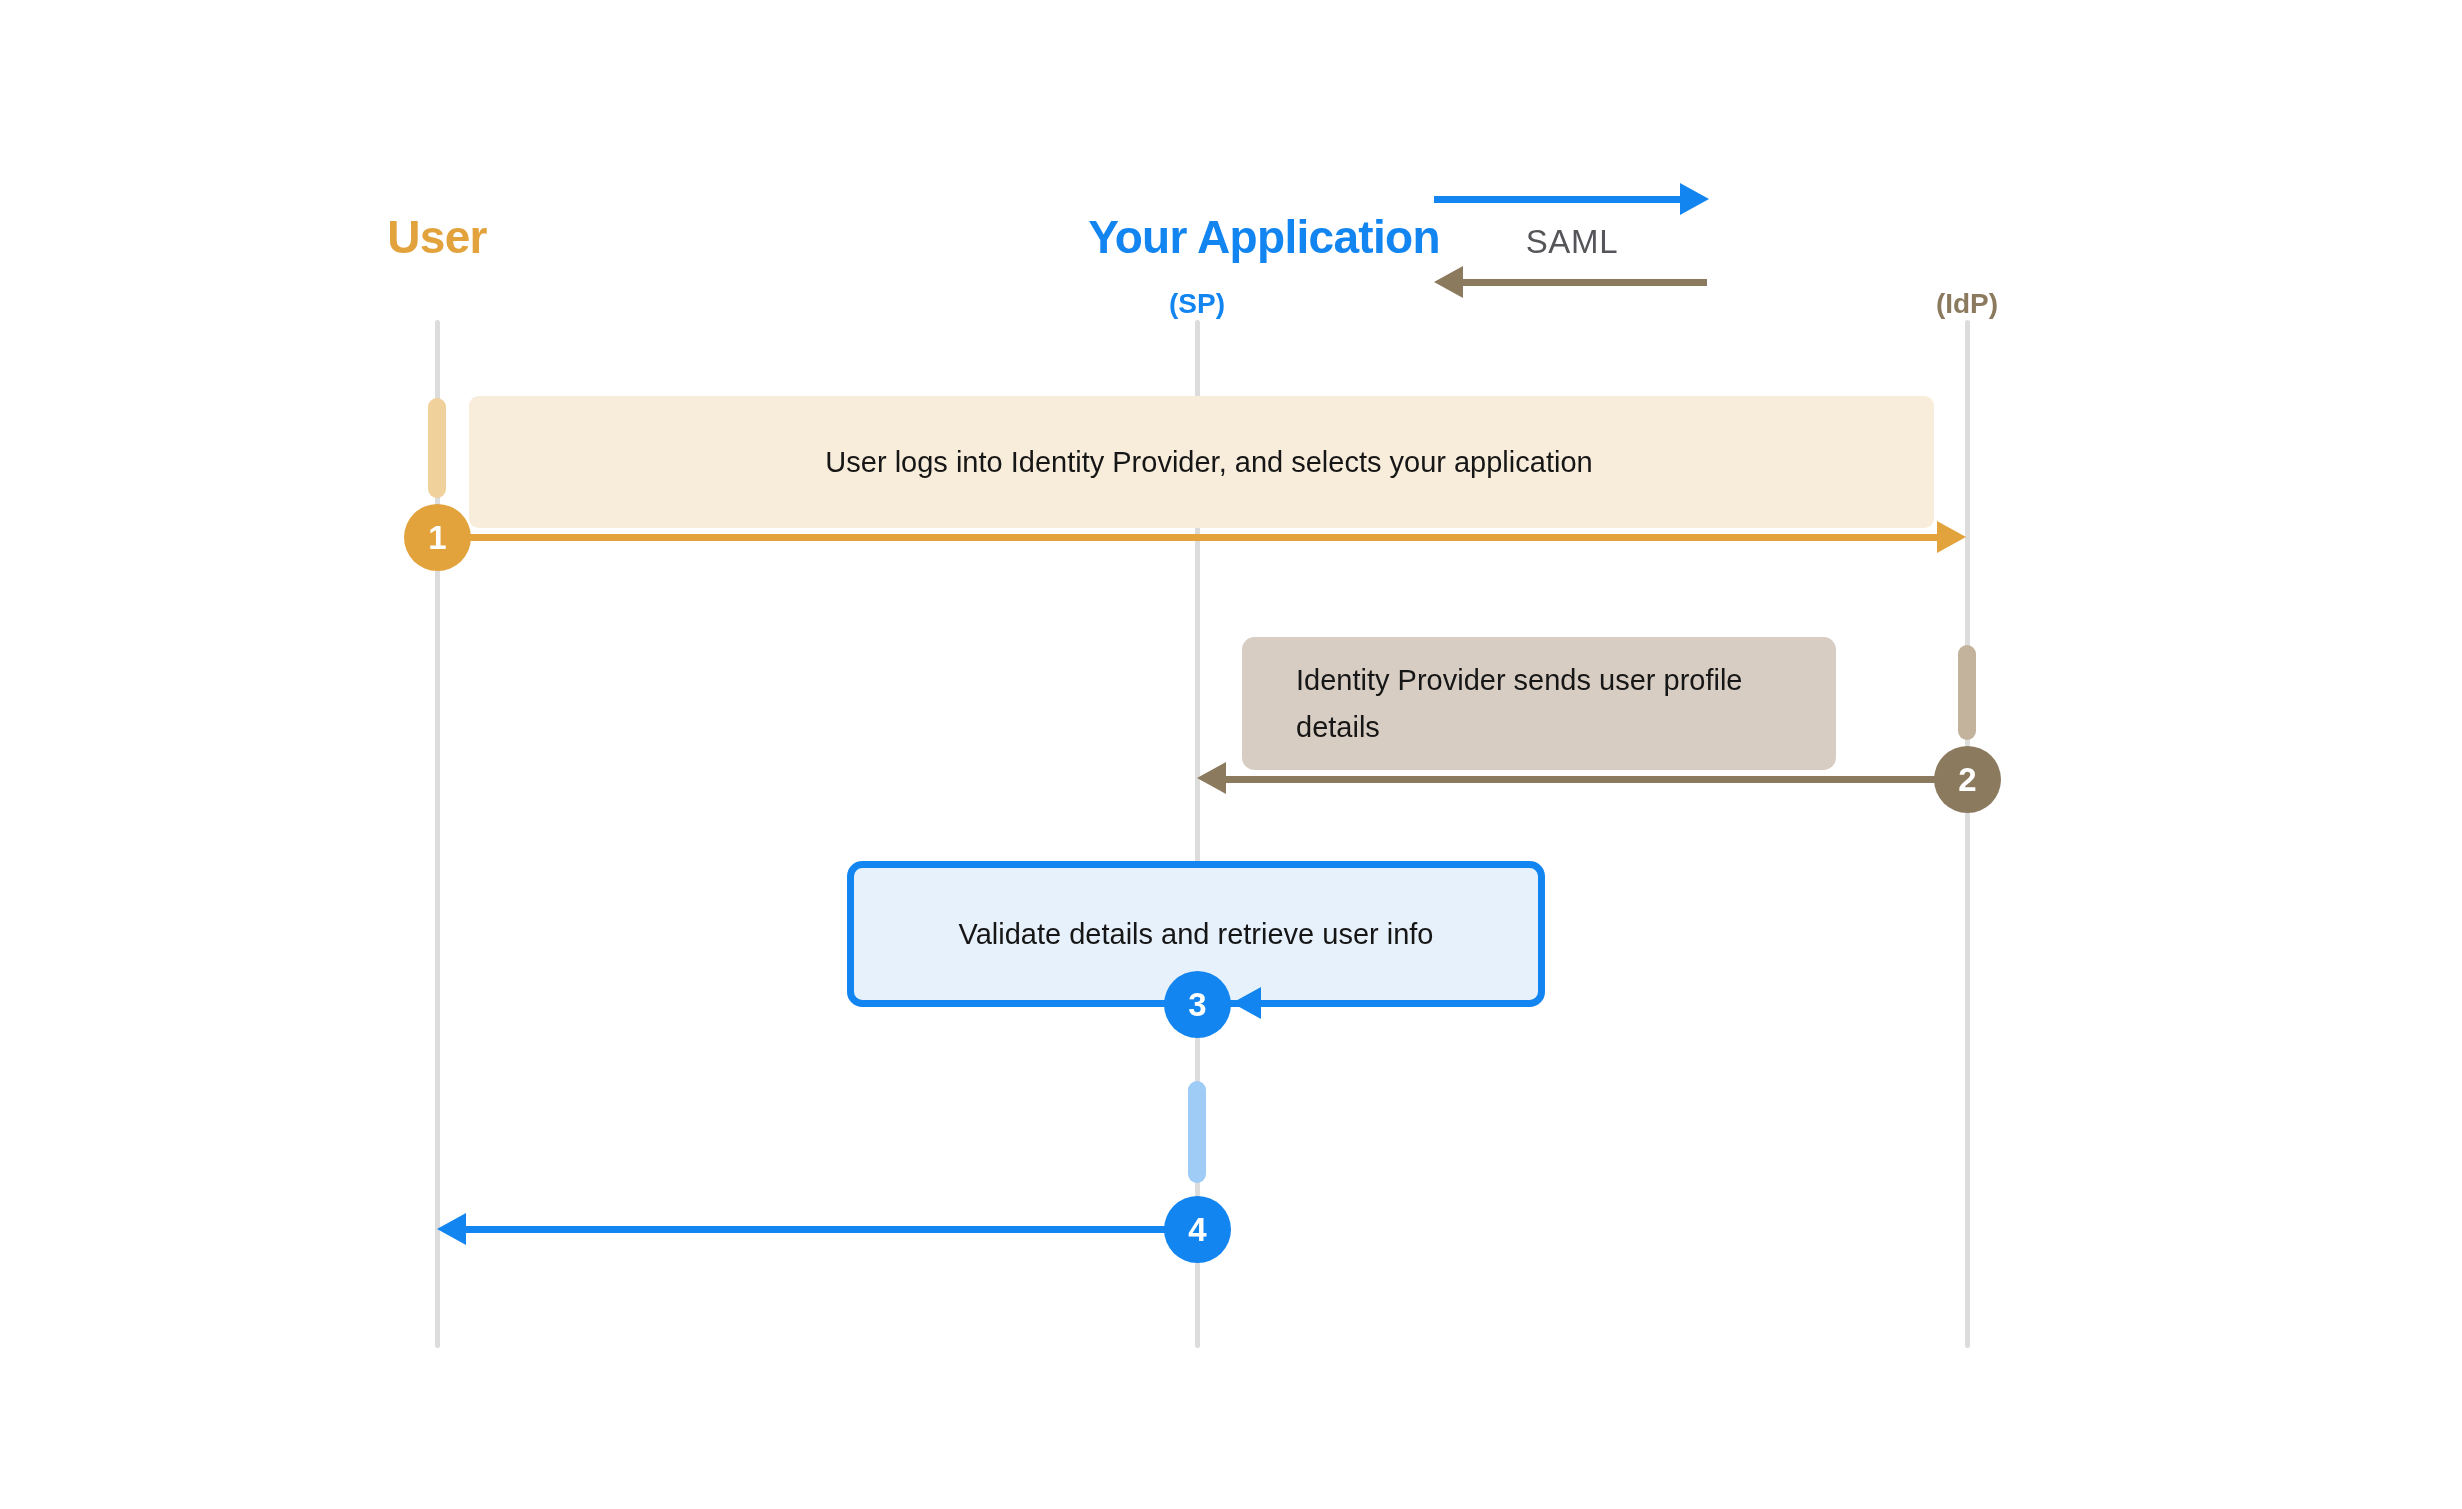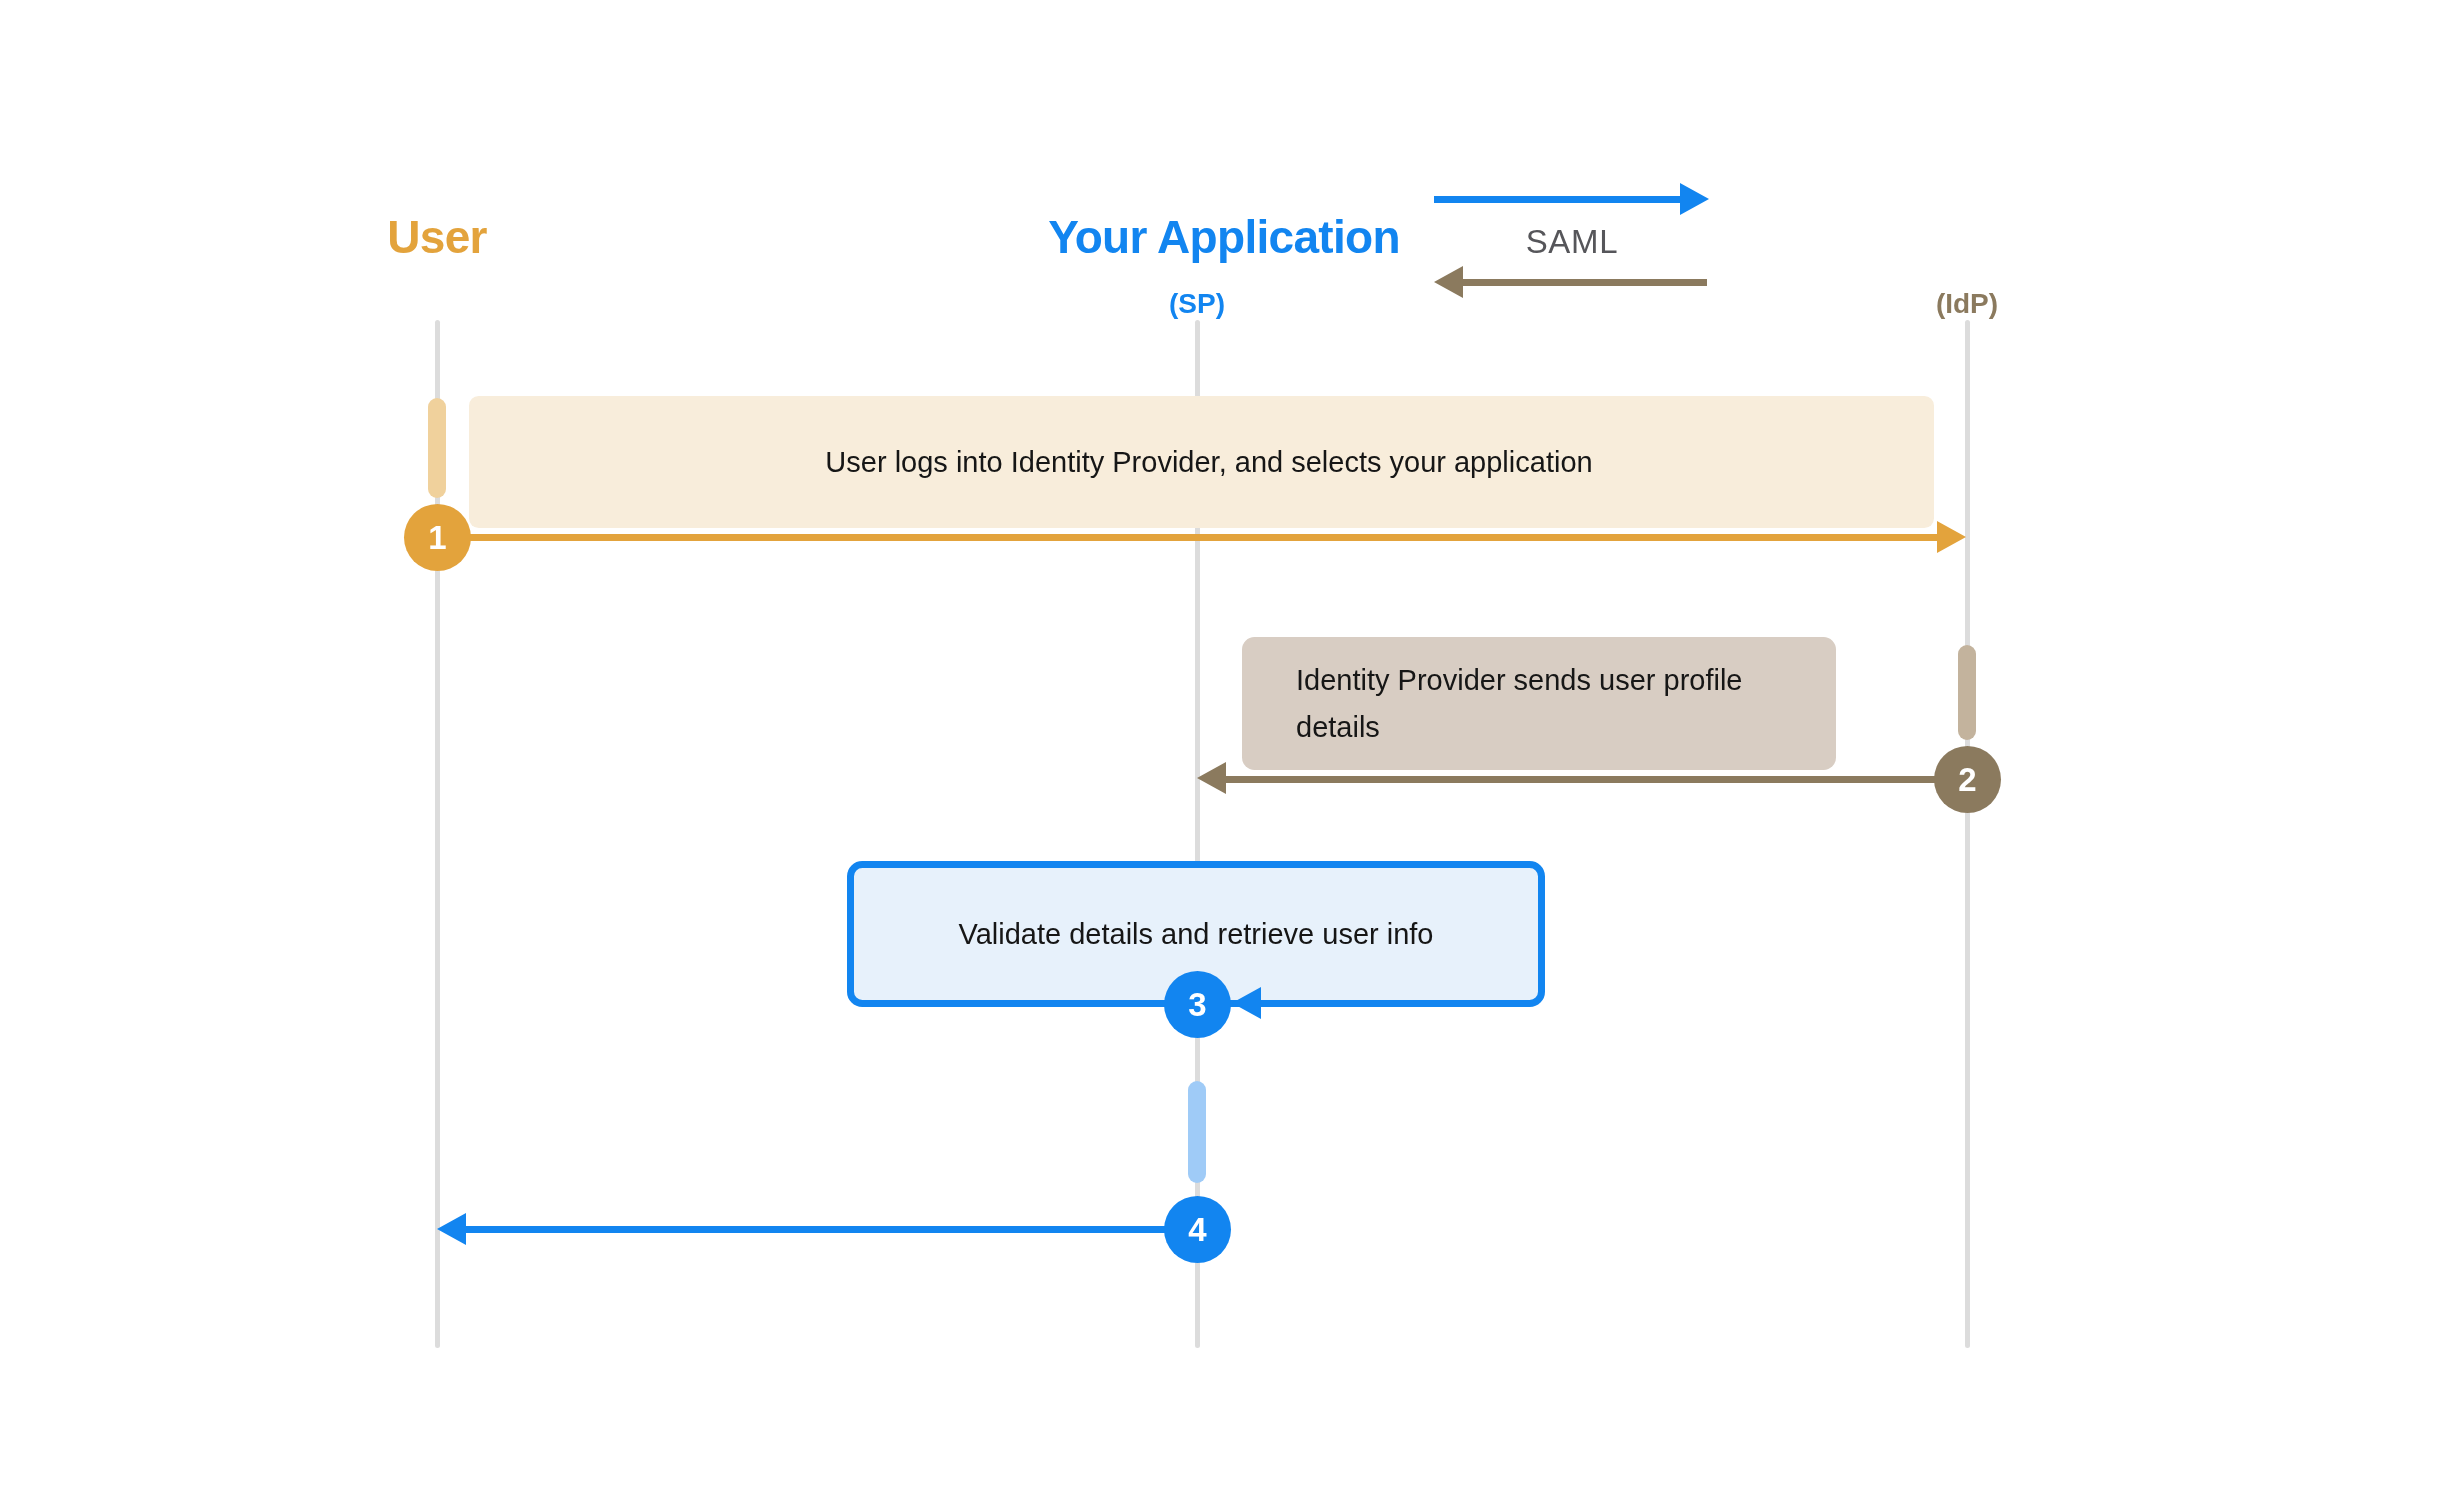--- a/index.html
+++ b/index.html
@@ -15,21 +15,21 @@
 
   
   .lifeline{position:absolute;top:272px;height:1028px;width:4.9px;background:var(--lifeline);border-radius:2.8px;z-index:1;}
   .lifeline.user{left:387px;}
   .lifeline.app{left:1147px;}
   .lifeline.idp{left:1917px;}
 
   
   .actor-label{position:absolute;top:162px;transform:translateX(-50%);font-size:46px;font-weight:700;letter-spacing:-0.7px;white-space:nowrap;z-index:6;}
   .actor-label.user{left:389px;color:var(--gold);}
-  .actor-label.app{left:1176px;color:var(--blue);}
+  .actor-label.app{left:1216px;color:var(--blue);}
   .actor-label.idp{left:1919px;color:var(--taupe);}
   .actor-sub{position:absolute;top:240px;transform:translateX(-50%);font-size:28px;font-weight:700;white-space:nowrap;z-index:6;}
   .actor-sub.app{left:1149px;color:var(--blue);}
   .actor-sub.idp{left:1919px;color:var(--taupe);}
 
   
   .saml-text{position:absolute;left:1524px;top:175px;transform:translateX(-50%);font-size:33px;font-weight:400;color:var(--saml);letter-spacing:0.7px;z-index:6;}
   .legend-line{position:absolute;height:7px;z-index:5;}
   .legend-line.to-idp{left:1386px;top:148px;width:246px;background:var(--blue);}
   .legend-line.to-app{left:1415px;top:231px;width:244px;background:var(--taupe);}

